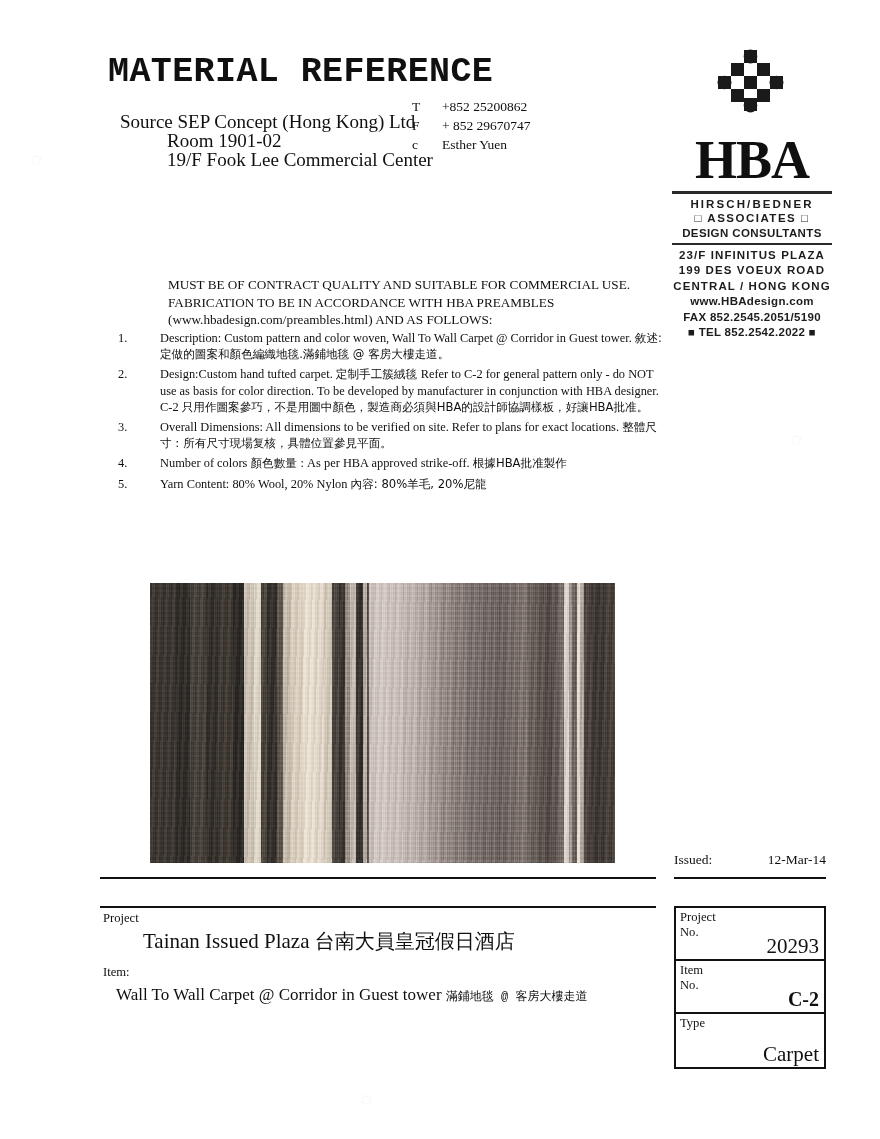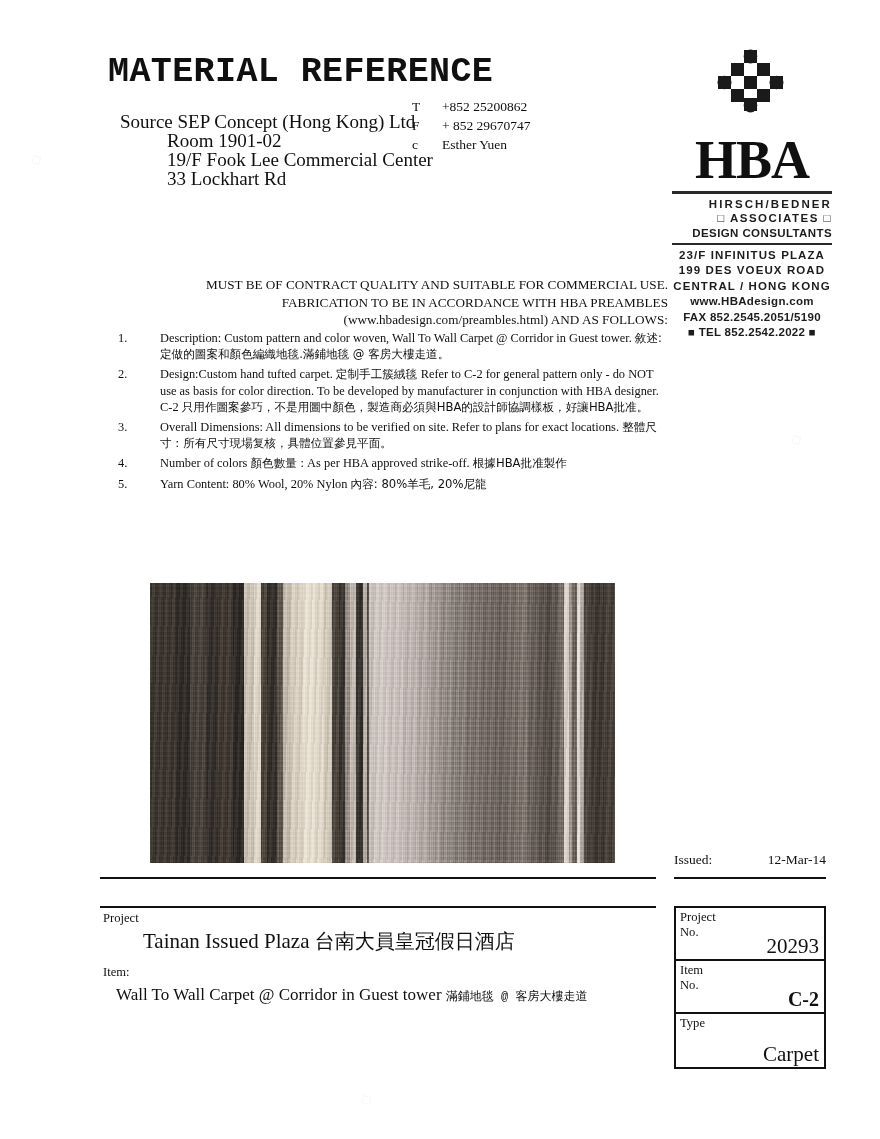--- a/index.html
+++ b/index.html
@@ -75,21 +75,21 @@
     height: 2.5px;
     background: #2a2a2a;
     margin: 3px 0 3px 0;
   }
   .hba-rule.thin { height: 1.6px; }
   #hba-sub {
     font-family: "Liberation Sans", "DejaVu Sans", sans-serif;
     font-size: 11.5px;
     font-weight: bold;
     line-height: 14.5px;
-    text-align: right;
+    text-align: center;
     color: #1c1c1c;
   }
   #hba-sub .sp { letter-spacing: 2.1px; }
   #hba-sub .sp2 { letter-spacing: 1.5px; }
   #hba-sub .sp0 { letter-spacing: 0.4px; }
   #hba-addr {
     font-family: "Liberation Sans", "DejaVu Sans", sans-serif;
     font-size: 11.5px;
     font-weight: bold;
     line-height: 15.5px;
@@ -100,21 +100,20 @@
   #hba-addr .wide { letter-spacing: 1.1px; }
 
   
   #preamble {
     position: absolute;
     left: 168px;
     top: 276px;
     width: 500px;
     font-size: 13.2px;
     line-height: 17.6px;
-    text-align: right;
   }
   #spec-list {
     position: absolute;
     left: 118px;
     top: 330px;
     width: 552px;
     font-size: 12.4px;
     line-height: 16.2px;
   }
   .spec-item { display: flex; margin-bottom: 4px; }
@@ -236,21 +235,20 @@
 </style>
 </head>
 <body>
 
 <div id="doc-title">MATERIAL REFERENCE</div>
 
 <div id="source-block">
     <div class="src-line">Source SEP Concept (Hong Kong) Ltd</div>
     <div class="src-line indent">Room 1901-02</div>
     <div class="src-line indent">19/F Fook Lee Commercial Center</div>
-    <div class="src-line indent">33 Lockhart Rd</div>
   </div>
 
 <div id="contact-block">
     <div class="c-row">
       <span class="c-key">T</span>
       <span>+852 25200862</span>
     </div>
     <div class="c-row">
       <span class="c-key">F</span>
       <span>+ 852 29670747</span>

